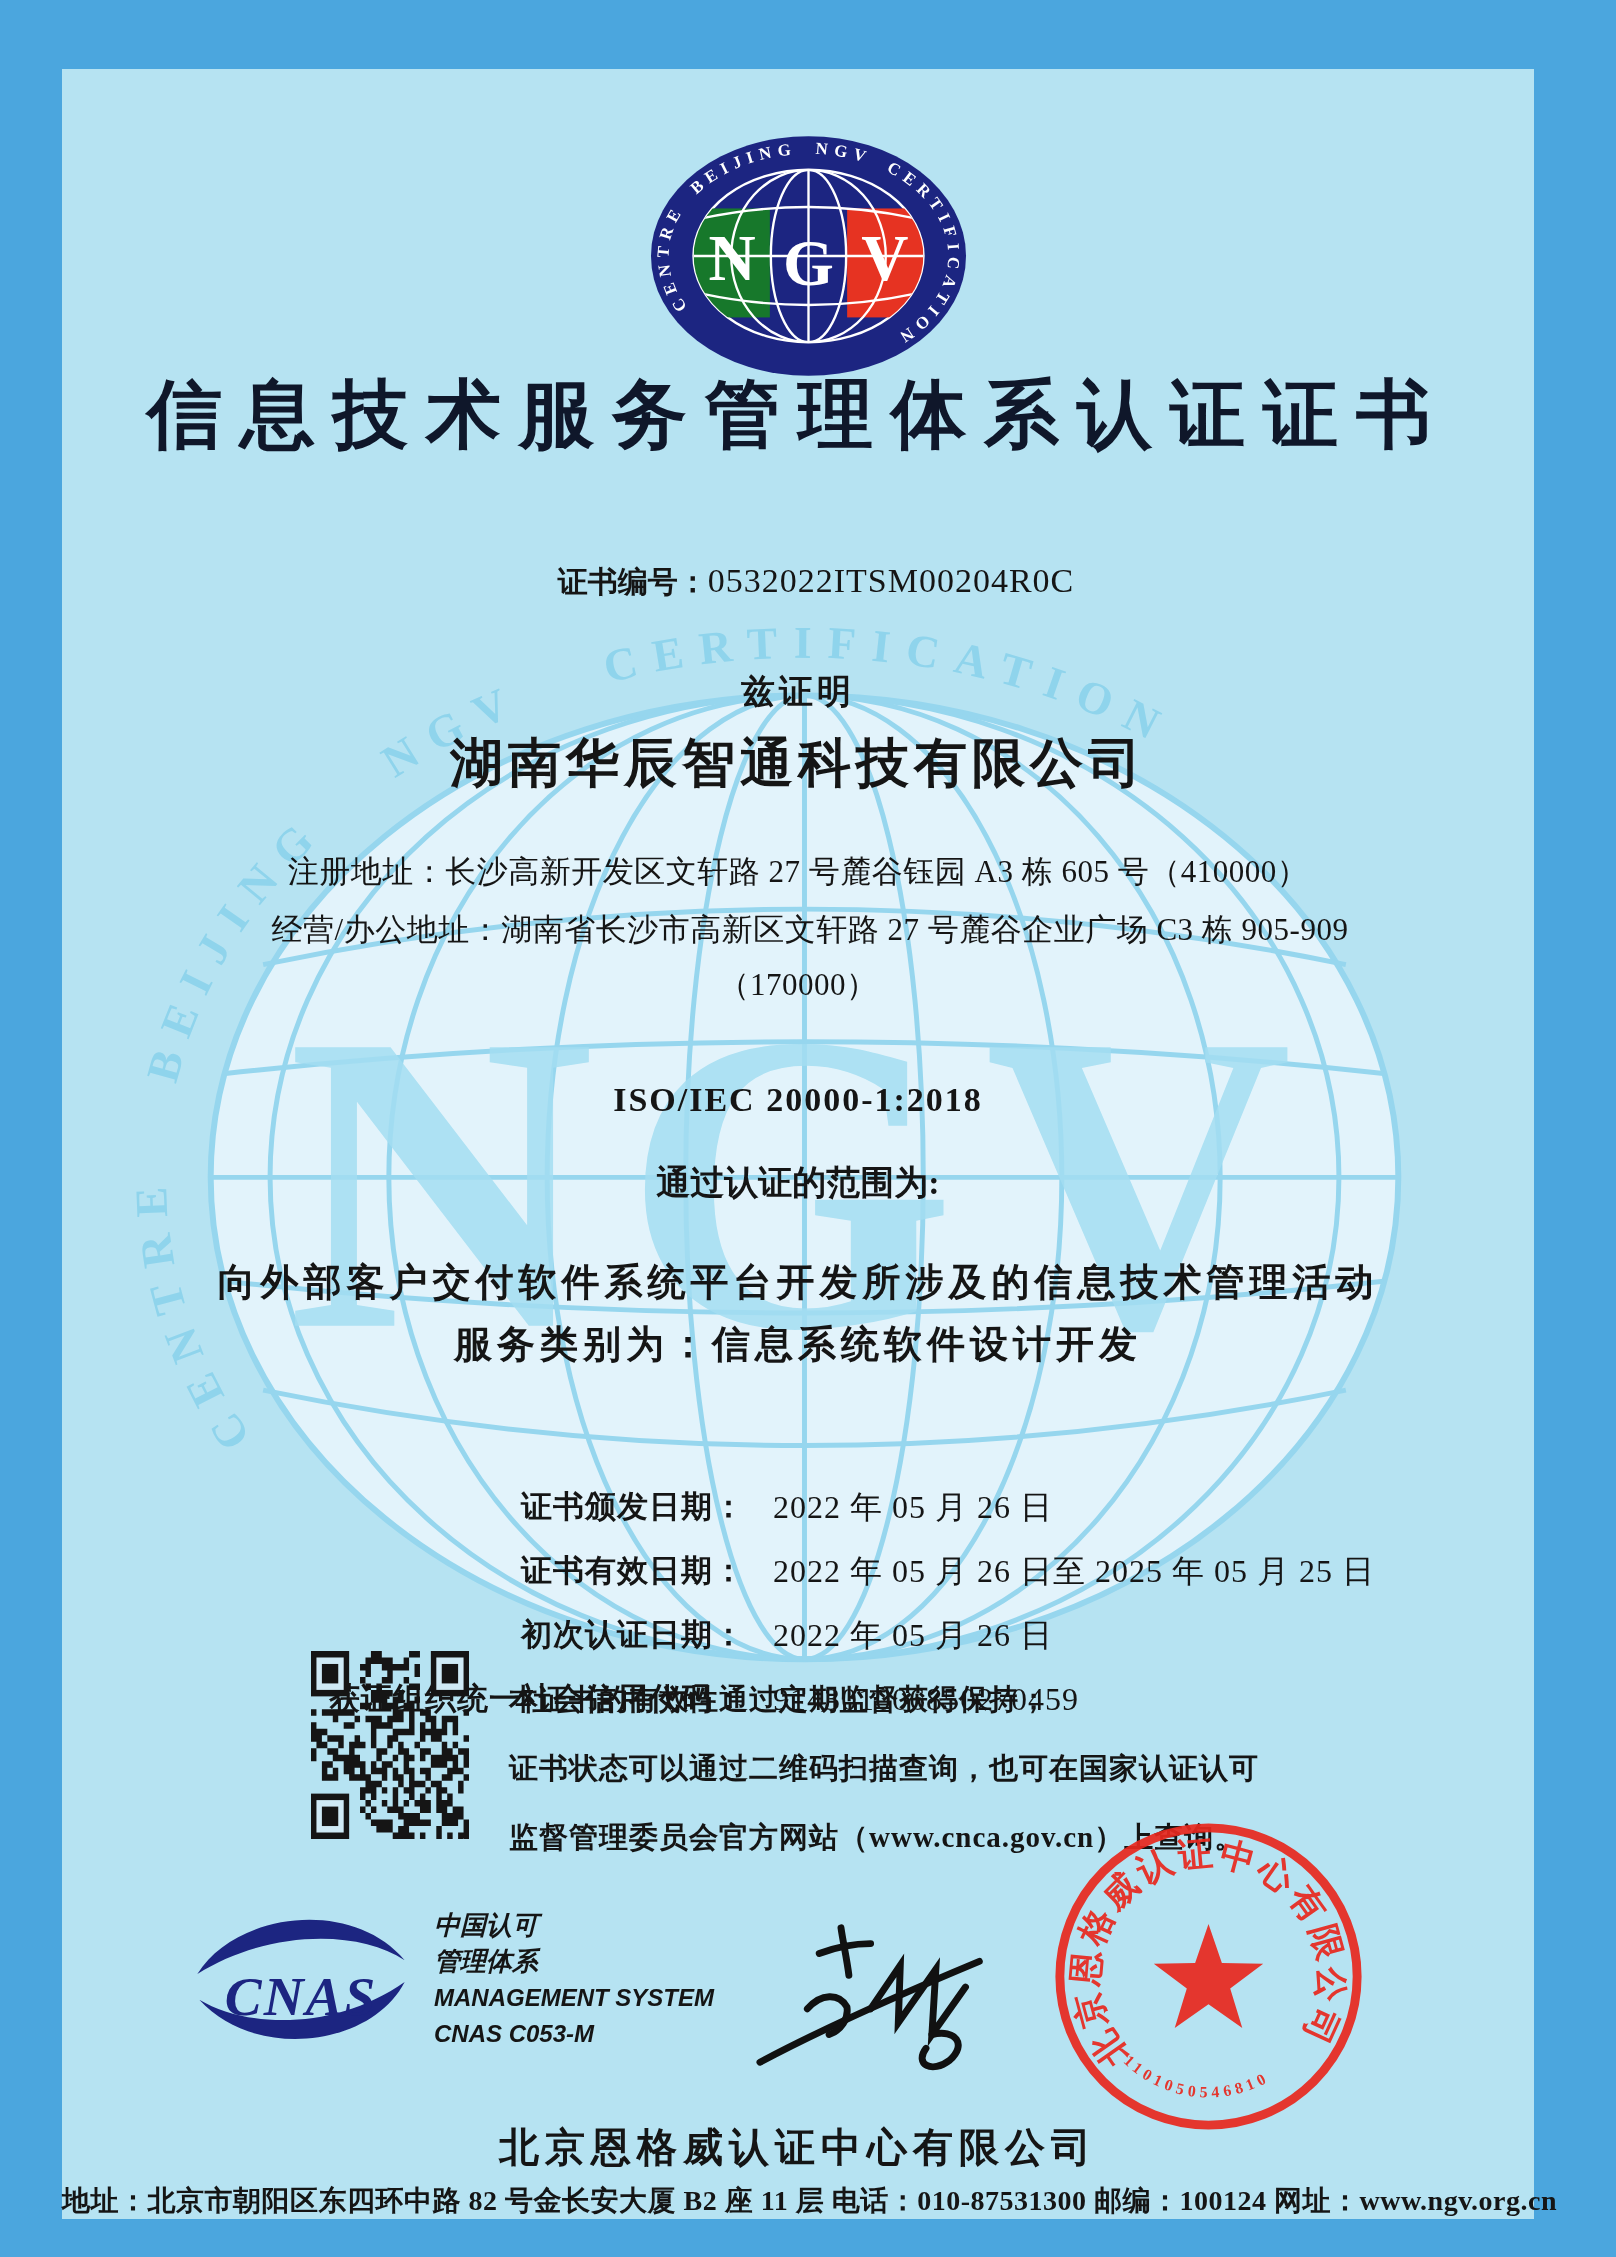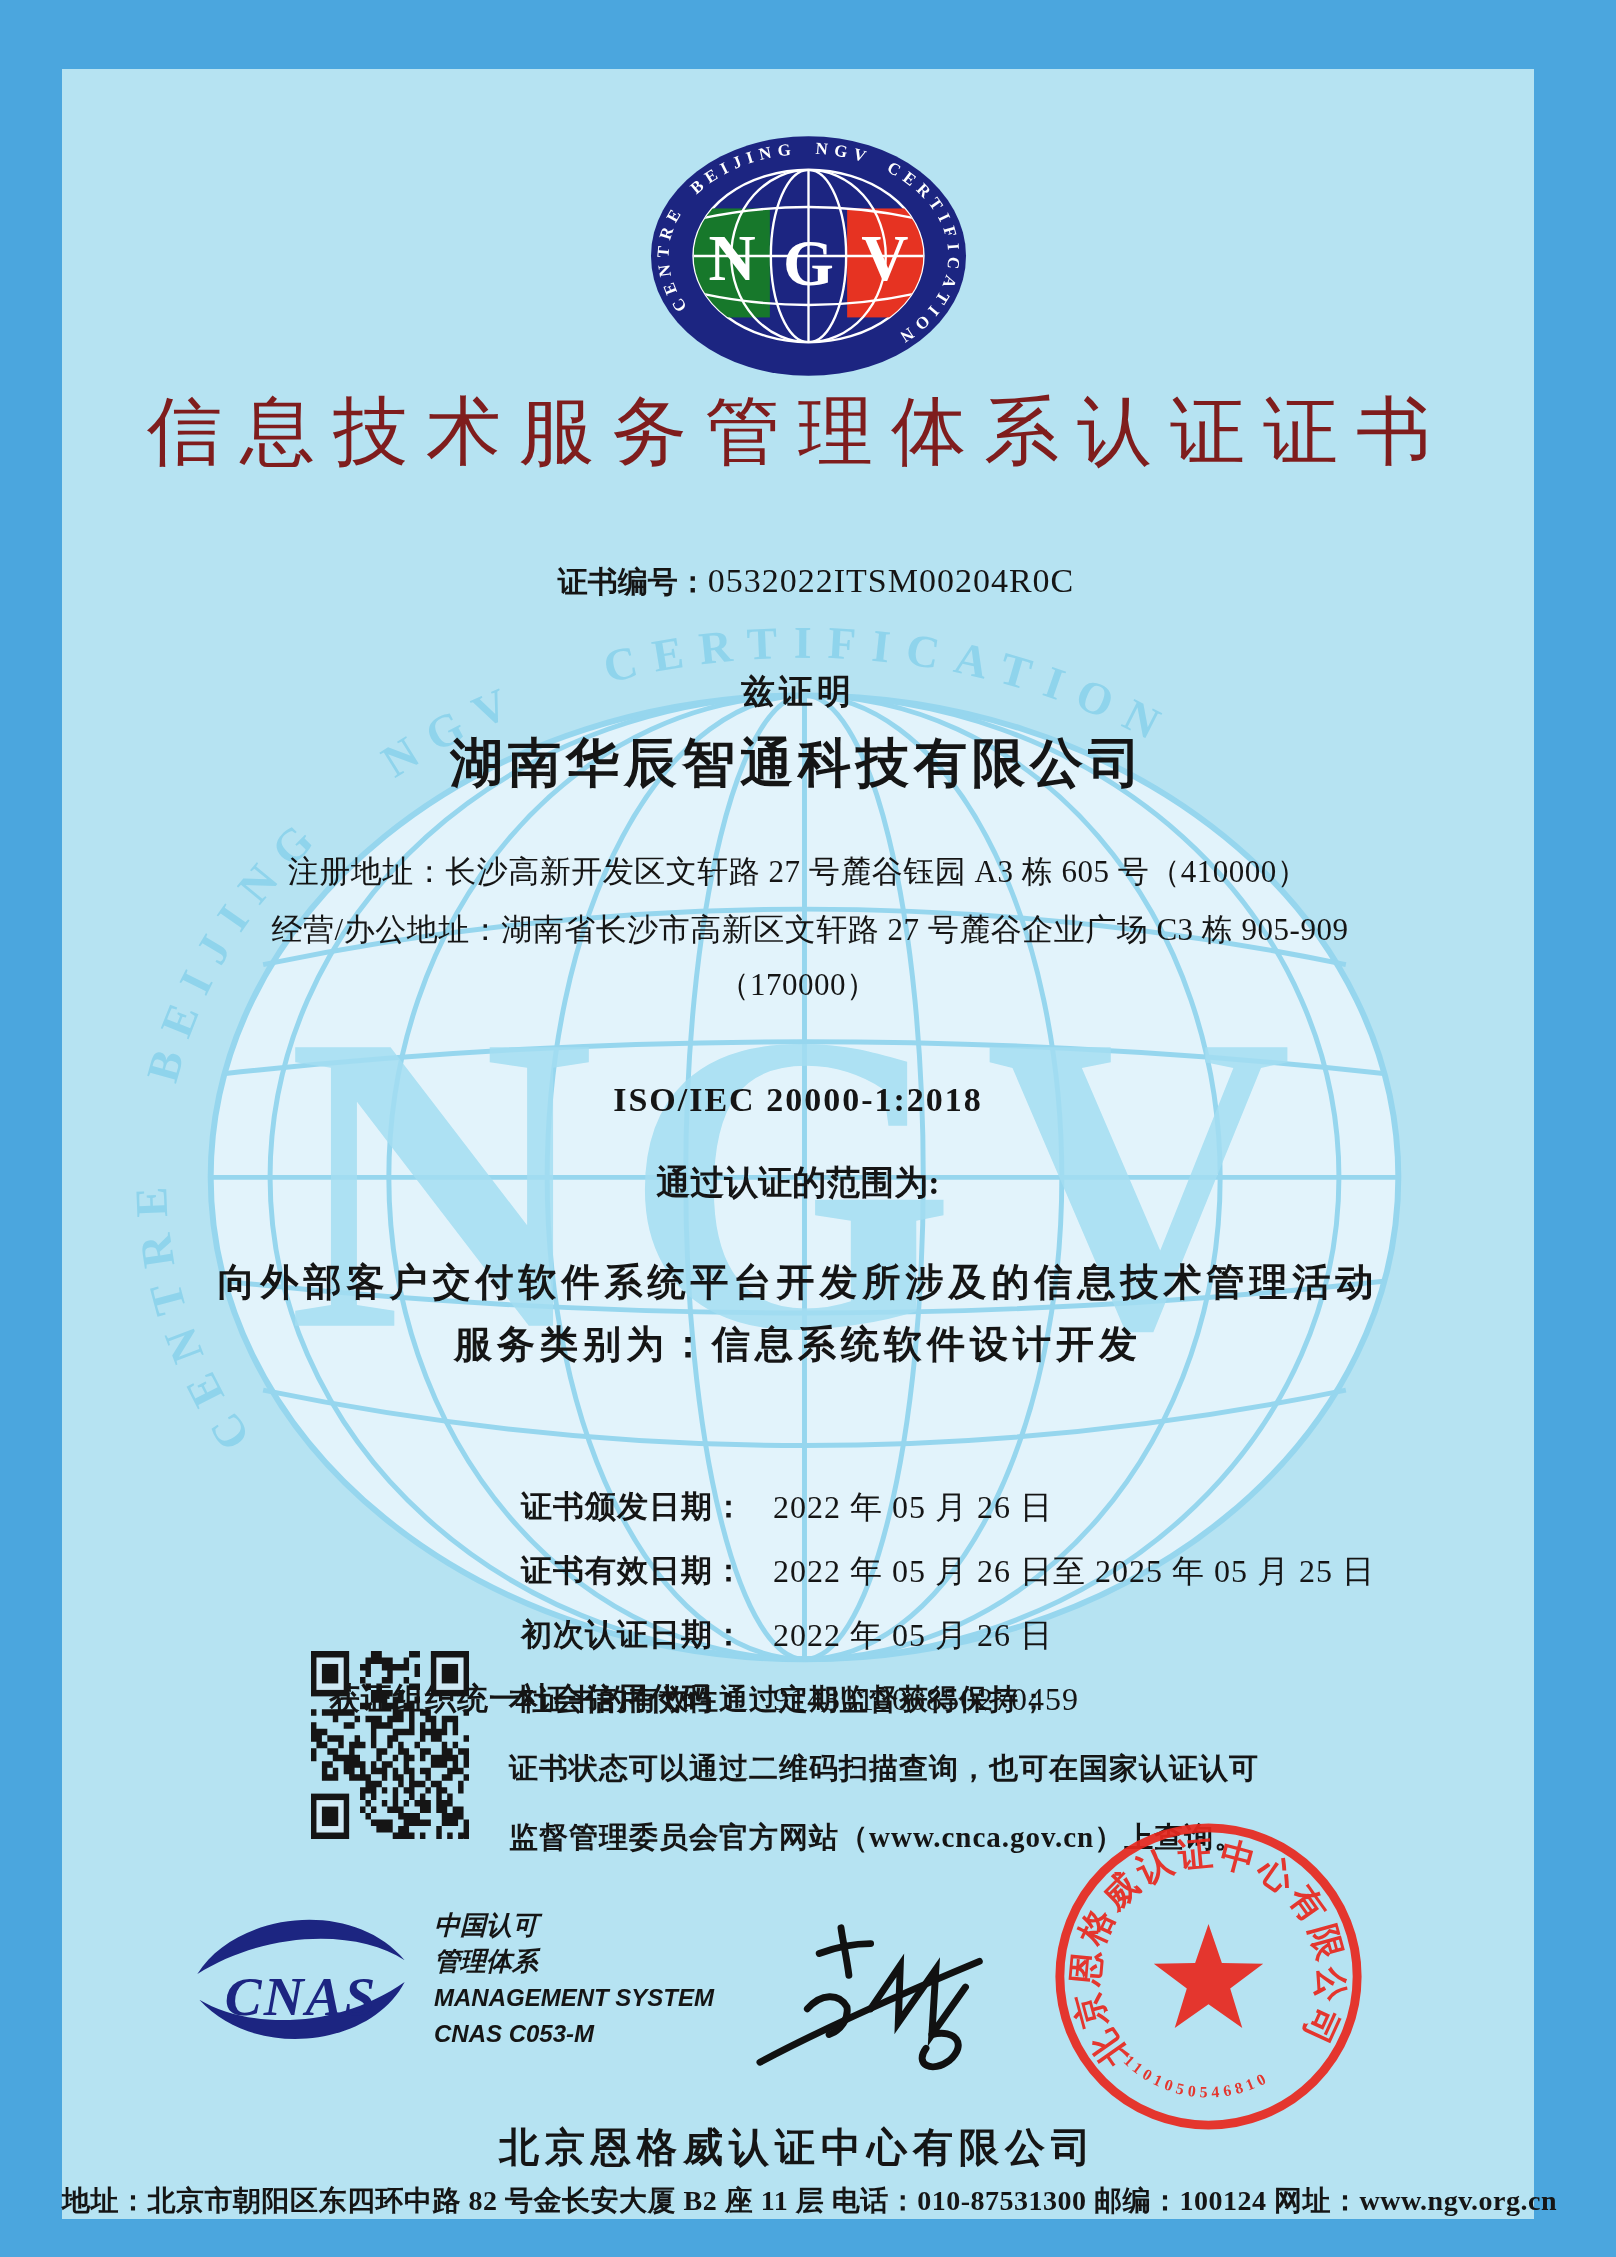--- a/index.html
+++ b/index.html
@@ -2,21 +2,21 @@
 <html><head>
 <meta charset="utf-8">
 <style>
   html,body{margin:0;padding:0;}
   body{width:1617px;height:2257px;font-family:"Liberation Serif","DejaVu Serif",serif;}
   .canvas{position:relative;width:1617px;height:2257px;background:#4ba6de;overflow:hidden;}
   .page{position:absolute;left:62px;top:69px;width:1472px;height:2150px;background:#b6e3f2;}
   .abs{position:absolute;}
   .ctr{left:0;right:0;text-align:center;}
   .ink{color:#151515;}
-  .title{top:313px;font-size:75px;font-weight:400;letter-spacing:18px;color:#7f1d1d;}
+  .title{top:296px;font-size:75px;font-weight:700;letter-spacing:18px;color:#0f172a;}
   .certno{top:493px;font-size:31px;padding-left:36px;}
   .certno .lbl{font-weight:700;font-size:30px;}
   .certno .val{font-size:34px;letter-spacing:1px;}
   .certify{top:600px;font-size:34px;font-weight:700;letter-spacing:4px;}
   .company{top:659px;font-size:53px;font-weight:700;letter-spacing:5px;}
   .addr{font-size:31px;letter-spacing:0.5px;}
   .std-intro{top:948px;font-size:38px;font-weight:700;}
   .std-code{top:1012px;font-size:34px;font-weight:700;font-family:Liberation Serif, serif;letter-spacing:2px;}
   .scope-intro{top:1091px;font-size:34px;font-weight:700;}
   .scope{font-size:38px;font-weight:700;letter-spacing:5px;}

